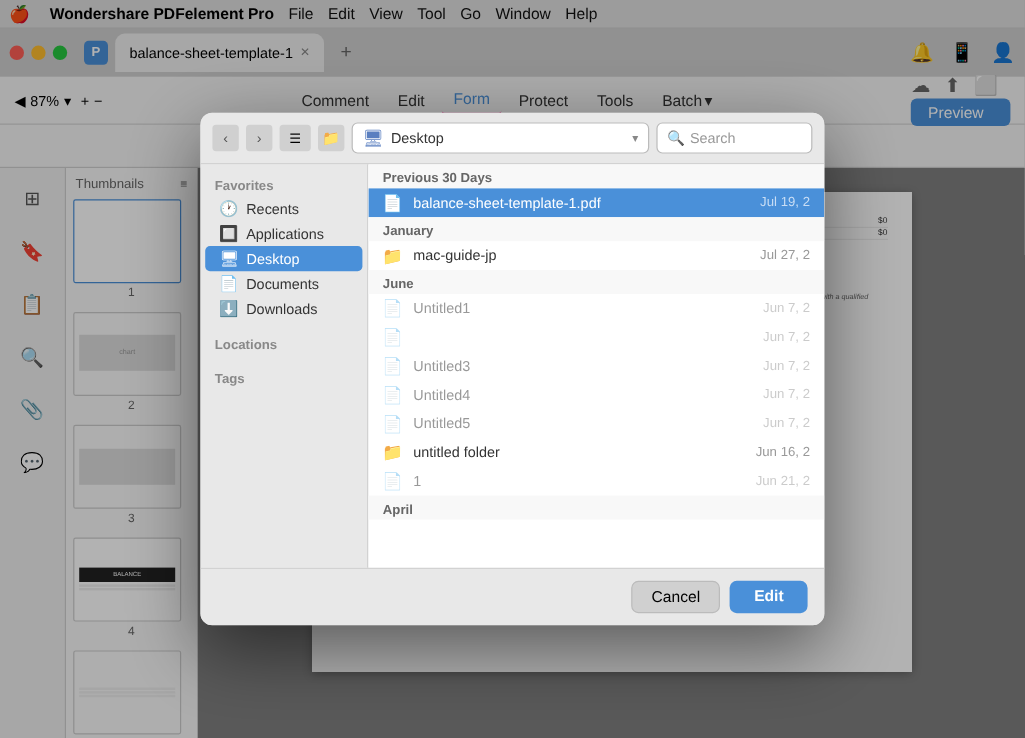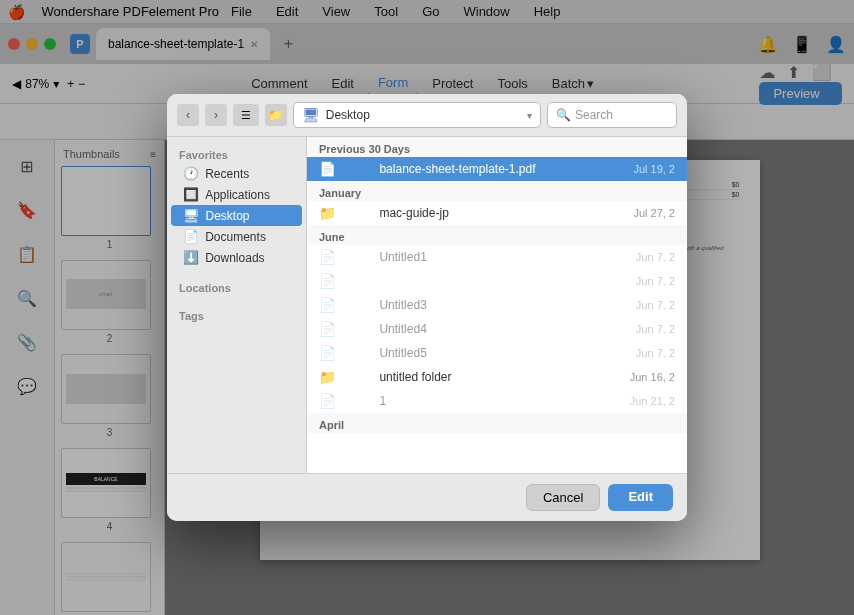--- a/index.html
+++ b/index.html
@@ -18,22 +18,22 @@
       height: 24px;
       background: #e0e0e0;
       display: flex;
       align-items: center;
       padding: 0 8px;
       gap: 12px;
       font-size: 13px;
       border-bottom: 1px solid #c8c8c8;
     }
     .apple-logo { font-size: 14px; margin-right: 4px; }
-    .menu-bar-app { font-weight: 400; }
-    .menu-bar-items { display: flex; gap: 24px; color: #111; }
+    .menu-bar-app { font-weight: 700; }
+    .menu-bar-items { display: flex; gap: 12px; color: #111; }
     .menu-bar-item { cursor: pointer; }
 
     
     .tab-bar {
       height: 40px;
       background: #d0d0d0;
       display: flex;
       align-items: center;
       padding: 0 8px;
       gap: 6px;
@@ -324,21 +324,21 @@
       align-items: center;
       padding: 4px 12px;
       cursor: pointer;
       gap: 8px;
       font-size: 12px;
       color: #333;
     }
     .file-item.selected { background: #4a90d9; color: white; }
     .file-item.selected .file-date { color: #c8ddf5; }
     .file-icon { font-size: 14px; flex-shrink: 0; }
-    .file-name { flex: 1; margin-left: 35px; }
+    .file-name { flex: 1; }
     .file-date { font-size: 11px; color: #999; margin-left: auto; white-space: nowrap; }
     .file-item.dimmed { opacity: 0.5; }
 
     
     .dialog-footer {
       background: #e8e8e8;
       border-top: 1px solid #ccc;
       padding: 10px 14px;
       display: flex;
       justify-content: flex-end;

